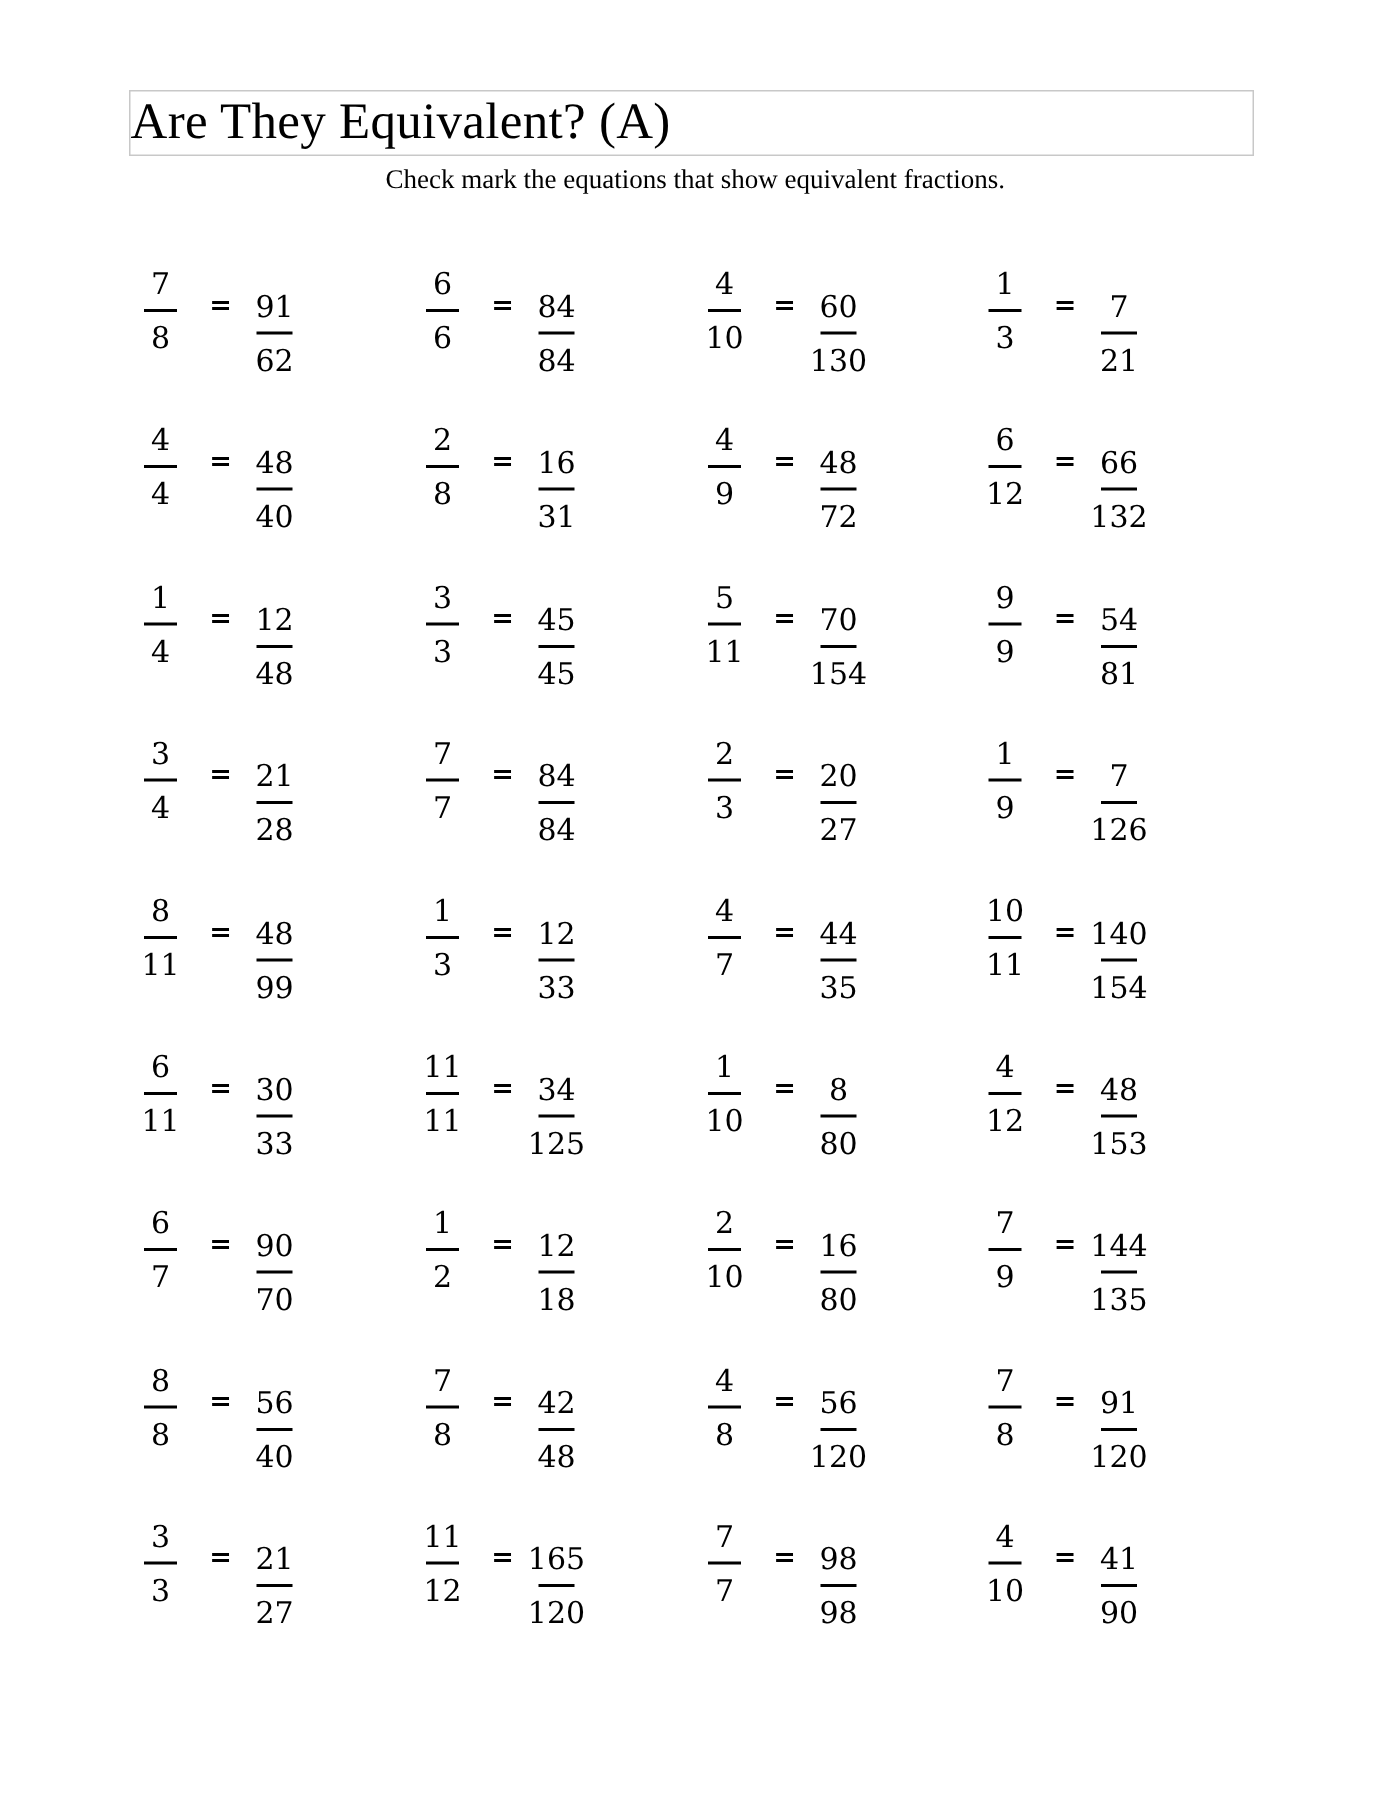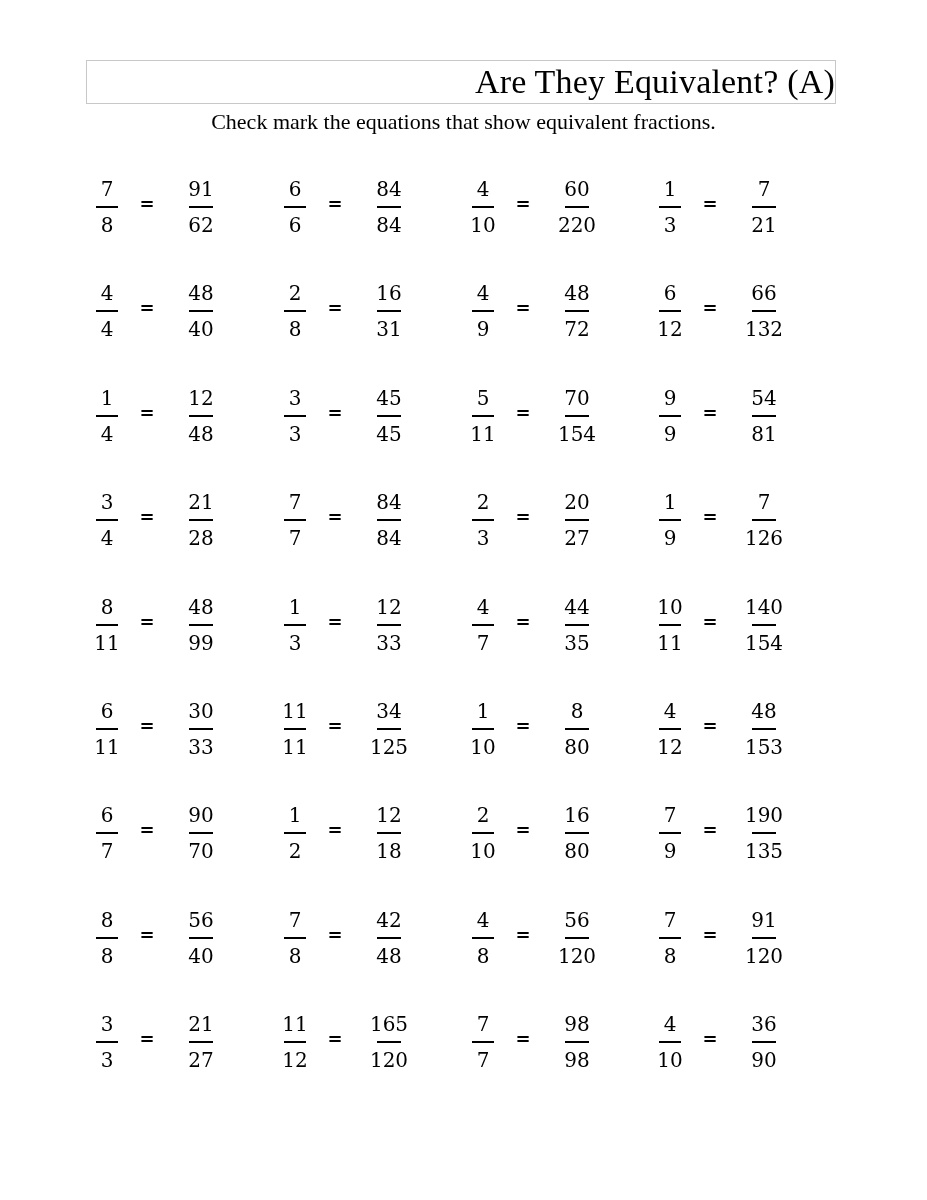--- a/index.html
+++ b/index.html
@@ -1,30 +1,30 @@
 <!DOCTYPE html>
 <html><head>
 <meta charset="utf-8">
 <style>
   html, body { margin:0; padding:0; background:#ffffff; }
   body { width:927px; height:1200px; position:relative; overflow:hidden;
          font-family:"DejaVu Serif","Liberation Serif",serif; color:#000; }
   .title-box { position:absolute; left:86px; top:60px; width:750px; height:44px;
                border:1px solid #c8c8c8; box-sizing:border-box;
-               display:flex; align-items:center; justify-content:flex-end; }
+               display:flex; align-items:center; justify-content:flex-start; }
   .title { font-family:"Liberation Serif",serif; font-size:34px; letter-spacing:0.2px; line-height:1; }
   .subtitle { position:absolute; left:0; top:109px; width:927px; text-align:center;
-              font-family:"Liberation Serif",serif; font-size:22px; }
+              font-family:"Liberation Serif",serif; font-size:18px; }
   .grid { position:absolute; left:0; top:0; }
   .prob { position:absolute; width:150px; height:70px; }
   .frac { position:absolute; top:0; width:52px; text-align:center; }
   .frac .num, .frac .den { font-family:"DejaVu Serif",serif; font-size:20px; line-height:28px; display:block; }
   .frac .bar { display:block; height:2px; background:#000; margin:3px auto 3px; width:22px; }
   .frac.lhs { left:0; }
-  .frac.rhs { left:94px; }
+  .frac.rhs { left:76px;margin-top:15px; }
   .frac.rhs .bar { width:24px; }
   .eq { position:absolute; left:52px; width:28px; top:18px; text-align:center;
         font-family:"DejaVu Sans",sans-serif; font-size:18px; font-weight:bold; }
 </style>
 </head>
 <body>
 
 <div class="title-box">
   <span class="title">Are They Equivalent? (A)</span>
 </div>
@@ -60,21 +60,21 @@
     <div class="prob" style="left: 457px; top: 175px;">
       <div class="frac lhs">
         <span class="num">4</span>
         <span class="bar"></span>
         <span class="den">10</span>
       </div>
       <span class="eq">=</span>
       <div class="frac rhs">
         <span class="num">60</span>
         <span class="bar"></span>
-        <span class="den">220</span>
+        <span class="den">130</span>
       </div>
     </div>
     <div class="prob" style="left: 644px; top: 175px;">
       <div class="frac lhs">
         <span class="num">1</span>
         <span class="bar"></span>
         <span class="den">3</span>
       </div>
       <span class="eq">=</span>
       <div class="frac rhs">
@@ -383,21 +383,21 @@
       </div>
     </div>
     <div class="prob" style="left: 644px; top: 801px;">
       <div class="frac lhs">
         <span class="num">7</span>
         <span class="bar"></span>
         <span class="den">9</span>
       </div>
       <span class="eq">=</span>
       <div class="frac rhs">
-        <span class="num">190</span>
+        <span class="num">144</span>
         <span class="bar"></span>
         <span class="den">135</span>
       </div>
     </div>
     <div class="prob" style="left: 81px; top: 906px;">
       <div class="frac lhs">
         <span class="num">8</span>
         <span class="bar"></span>
         <span class="den">8</span>
       </div>
@@ -487,18 +487,18 @@
       </div>
     </div>
     <div class="prob" style="left: 644px; top: 1010px;">
       <div class="frac lhs">
         <span class="num">4</span>
         <span class="bar"></span>
         <span class="den">10</span>
       </div>
       <span class="eq">=</span>
       <div class="frac rhs">
-        <span class="num">36</span>
+        <span class="num">41</span>
         <span class="bar"></span>
         <span class="den">90</span>
       </div>
     </div>
   </div>
 
 </body></html>

